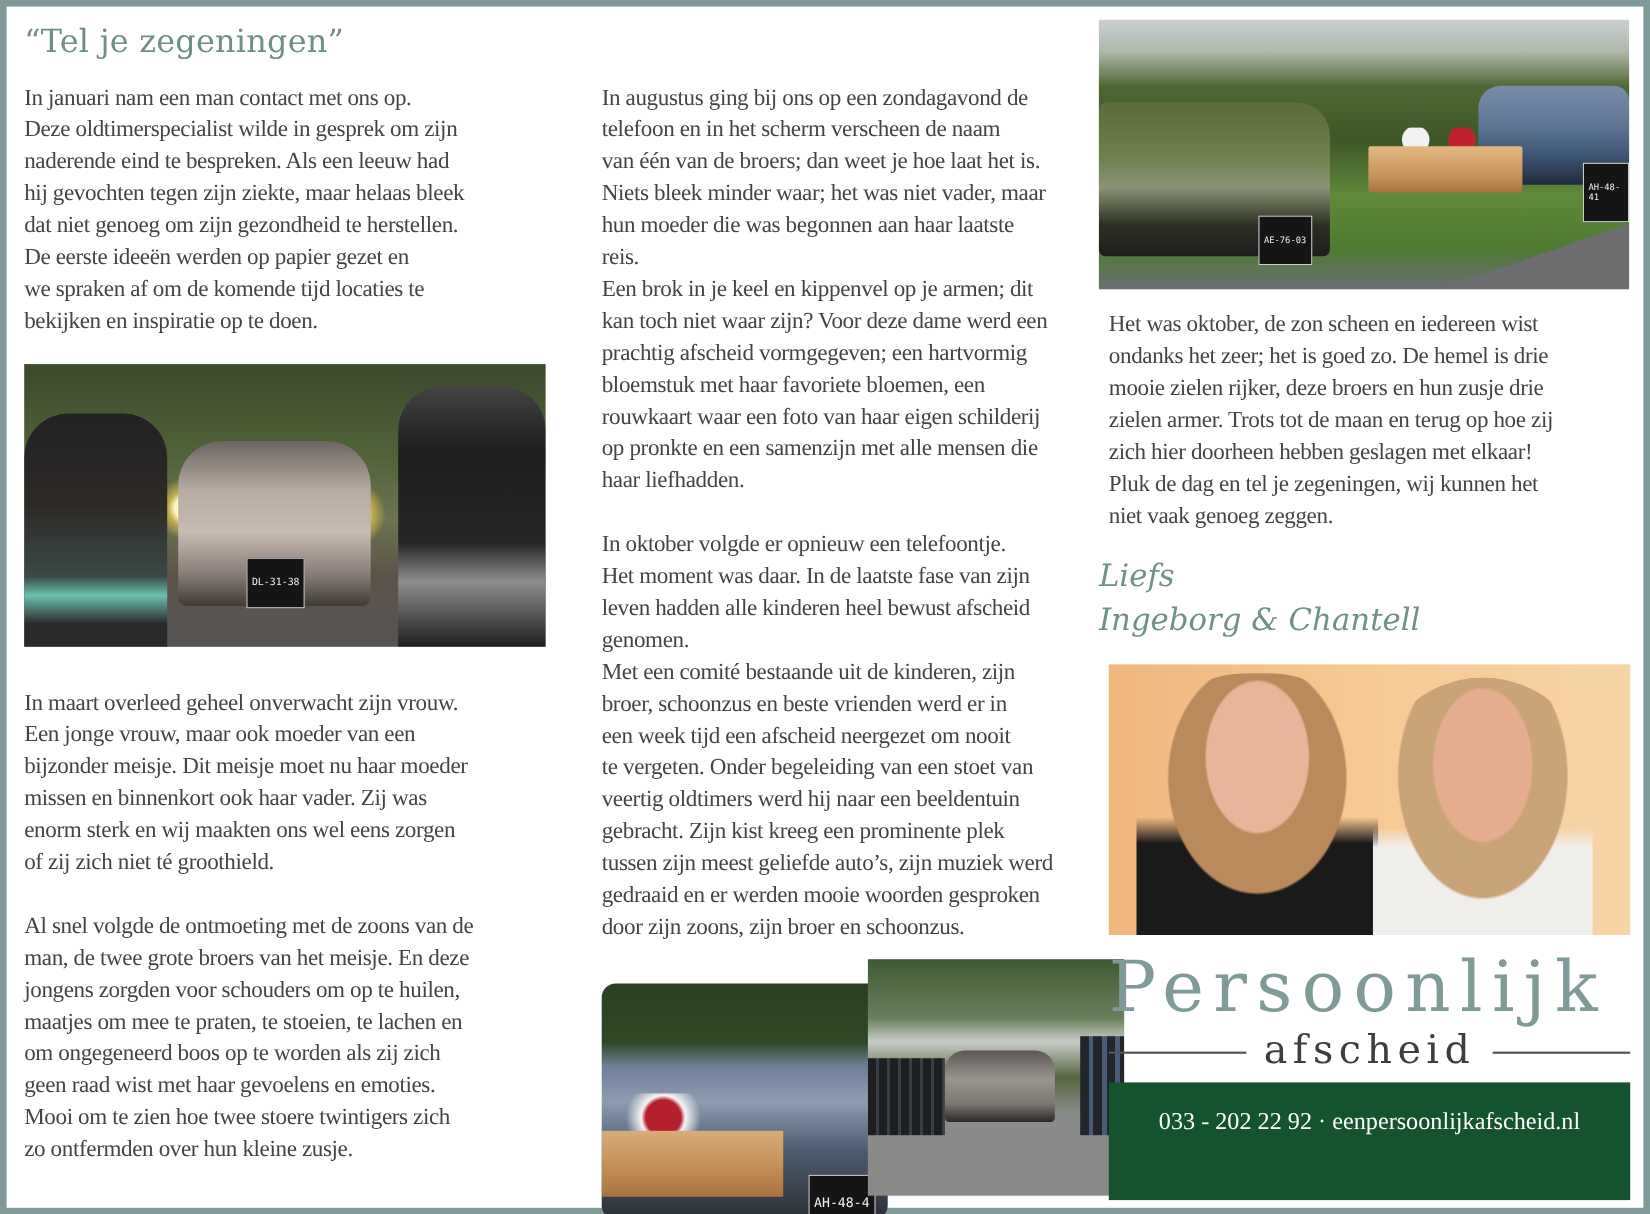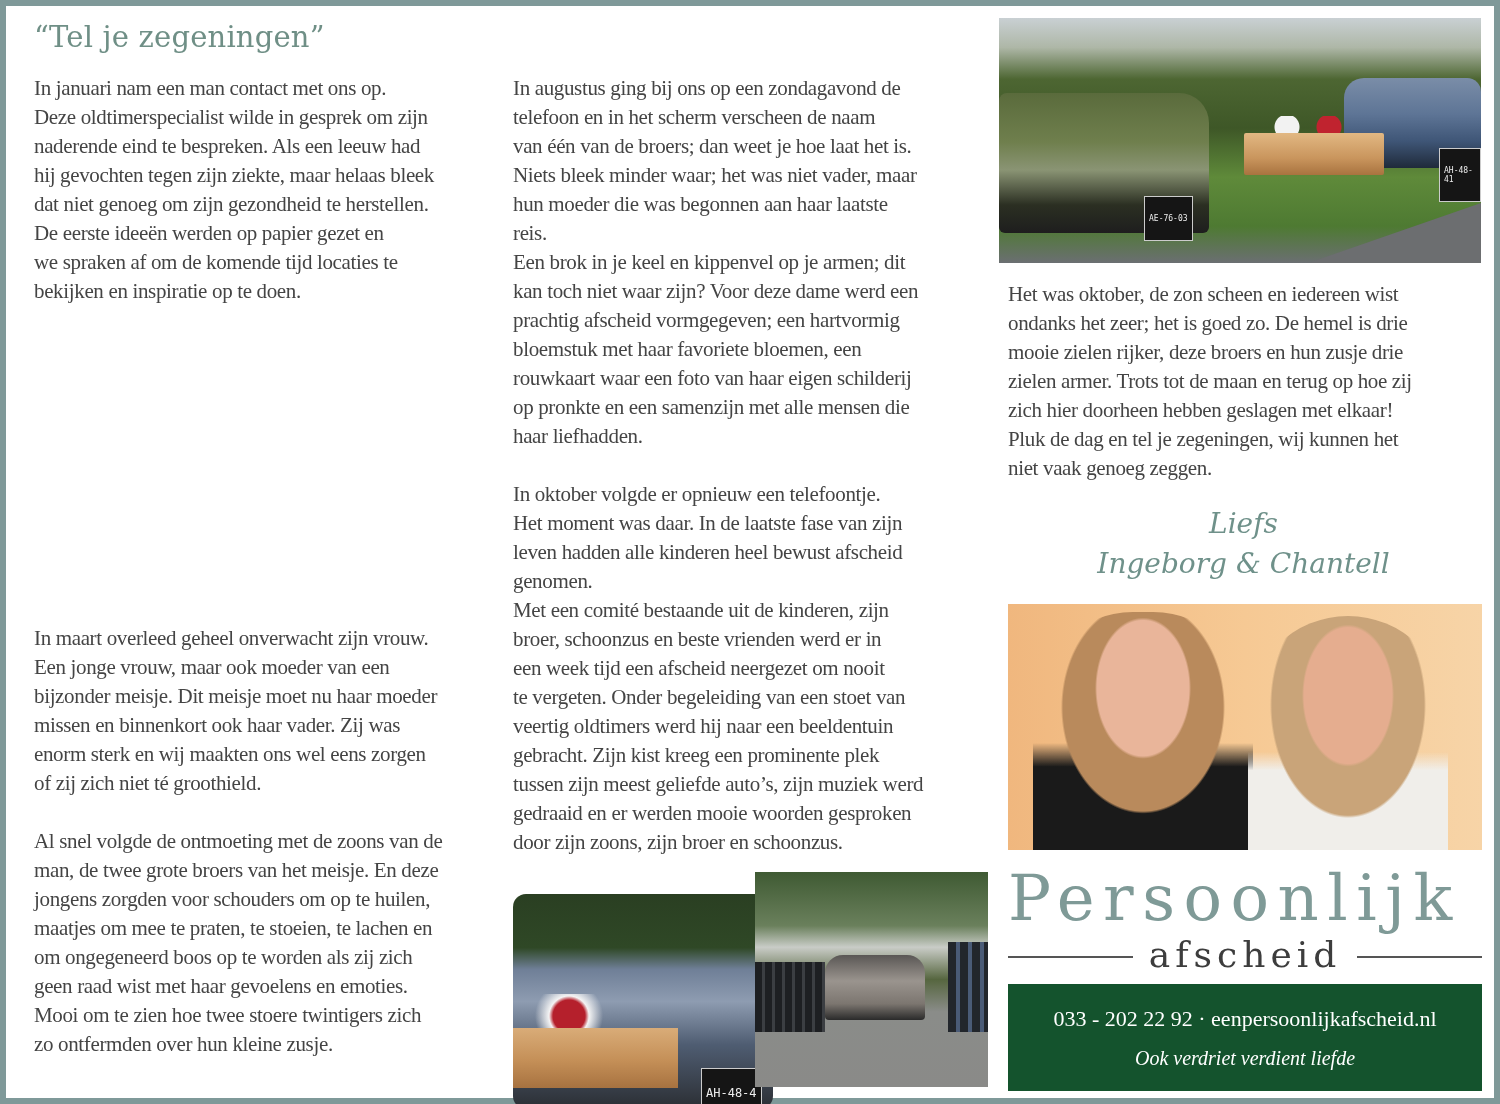--- a/index.html
+++ b/index.html
@@ -9,21 +9,21 @@
     font-family: "DejaVu Serif", "Liberation Serif", serif;
     color: #3d3d3d;
     overflow: hidden;
   }
   .page {
     position: absolute; left: 6px; top: 6px;
     width: 1488px; height: 1092px;
     background: #ffffff;
   }
   .col { position: absolute; top: 0; }
-  .col1 { left: 28px; width: 482px; text-decoration: underline; }
+  .col1 { left: 16px; width: 482px; text-decoration: underline; }
   .col2 { left: 507px; width: 485px; }
   .col3 { left: 993px; width: 489px; }
 
   .title {
     position: absolute; left: 12px; top: 14px;
     font-family: "DejaVu Serif", serif;
     font-size: 29px; color: #6f8f86; letter-spacing: 0.2px;
     white-space: nowrap;
   }
   .para {
@@ -104,21 +104,21 @@
   .ph-team .w1 { position:absolute; left:25px; top:8px; width:220px; height:238px;
     background: radial-gradient(ellipse at 50% 32%, #e9b59a 0 46px, transparent 48px),
                 radial-gradient(ellipse at 50% 40%, #b98a5c 0 80px, transparent 82px),
                 linear-gradient(180deg, transparent 55%, #1a1a1a 65%); border-radius: 100px 100px 0 0; }
   .ph-team .w2 { position:absolute; left:240px; top:12px; width:200px; height:234px;
     background: radial-gradient(ellipse at 50% 34%, #e5ad8f 0 44px, transparent 46px),
                 radial-gradient(ellipse at 50% 38%, #c9a479 0 76px, transparent 78px),
                 linear-gradient(180deg, transparent 58%, #f0eeea 66%, #f0eeea 100%); border-radius: 100px 100px 0 0; }
 
   .signature {
-    position: absolute; left: 0; top: 498px; width: 489px; text-align: center;
+    position: absolute; left: 0; top: 498px; width: 489px; 
     font-family: "DejaVu Serif", serif; font-style: italic;
     color: #6f918a; font-size: 28px; line-height: 40px;
   }
   .brand-main {
     position: absolute; left: 9px; top: 852px; width: 474px;
     font-family: "DejaVu Serif", serif;
     font-size: 64px; letter-spacing: 8.5px; color: #7f9a97;
     line-height: 80px; white-space: nowrap;
   }
   .brand-sub-row {
@@ -152,38 +152,44 @@
     <div class="title" style="left:0;">“Tel je zegeningen”</div>
     <p class="para p1">In januari nam een man contact met ons op.
 Deze oldtimerspecialist wilde in gesprek om zijn
 naderende eind te bespreken. Als een leeuw had
 hij gevochten tegen zijn ziekte, maar helaas bleek
 dat niet genoeg om zijn gezondheid te herstellen.
 De eerste ideeën werden op papier gezet en
 we spraken af om de komende tijd locaties te
 bekijken en inspiratie op te doen.</p>
 
+    <div class="photo ph-moto">
+      <div class="car"></div>
+      <div class="rider1"></div>
+      <div class="rider2"></div>
+      <span class="plate" style="left:202px; top:176px;">DL-31-38</span>
+    </div>
 
     <p class="para p3">Al snel volgde de ontmoeting met de zoons van de
 man, de twee grote broers van het meisje. En deze
 jongens zorgden voor schouders om op te huilen,
 maatjes om mee te praten, te stoeien, te lachen en
 om ongegeneerd boos op te worden als zij zich
 geen raad wist met haar gevoelens en emoties.
 Mooi om te zien hoe twee stoere twintigers zich
 zo ontfermden over hun kleine zusje.</p>
     <p class="para p2">In maart overleed geheel onverwacht zijn vrouw.
 Een jonge vrouw, maar ook moeder van een
 bijzonder meisje. Dit meisje moet nu haar moeder
 missen en binnenkort ook haar vader. Zij was
 enorm sterk en wij maakten ons wel eens zorgen
 of zij zich niet té groothield.</p>
   </div>
 
-  <div class="col col2" style="height:1092px;">
+  <div class="col col2" style="height:1092px;margin-left:34px;">
     <p class="para p4">In augustus ging bij ons op een zondagavond de
 telefoon en in het scherm verscheen de naam
 van één van de broers; dan weet je hoe laat het is.
 Niets bleek minder waar; het was niet vader, maar
 hun moeder die was begonnen aan haar laatste
 reis.
 Een brok in je keel en kippenvel op je armen; dit
 kan toch niet waar zijn? Voor deze dame werd een
 prachtig afscheid vormgegeven; een hartvormig
 bloemstuk met haar favoriete bloemen, een
@@ -251,16 +257,15 @@
       <div class="brand-sub">afscheid</div>
       <div class="brand-line"></div>
     </div>
 
     <div class="contact-box">
       <div class="contact-line">
         <span>033 - 202 22 92</span>
         <span>·</span>
         <span>eenpersoonlijkafscheid.nl</span>
       </div>
-      <div class="tagline">Ook verdriet verdient liefde</div>
     </div>
   </div>
 </div>
 
 </body></html>

